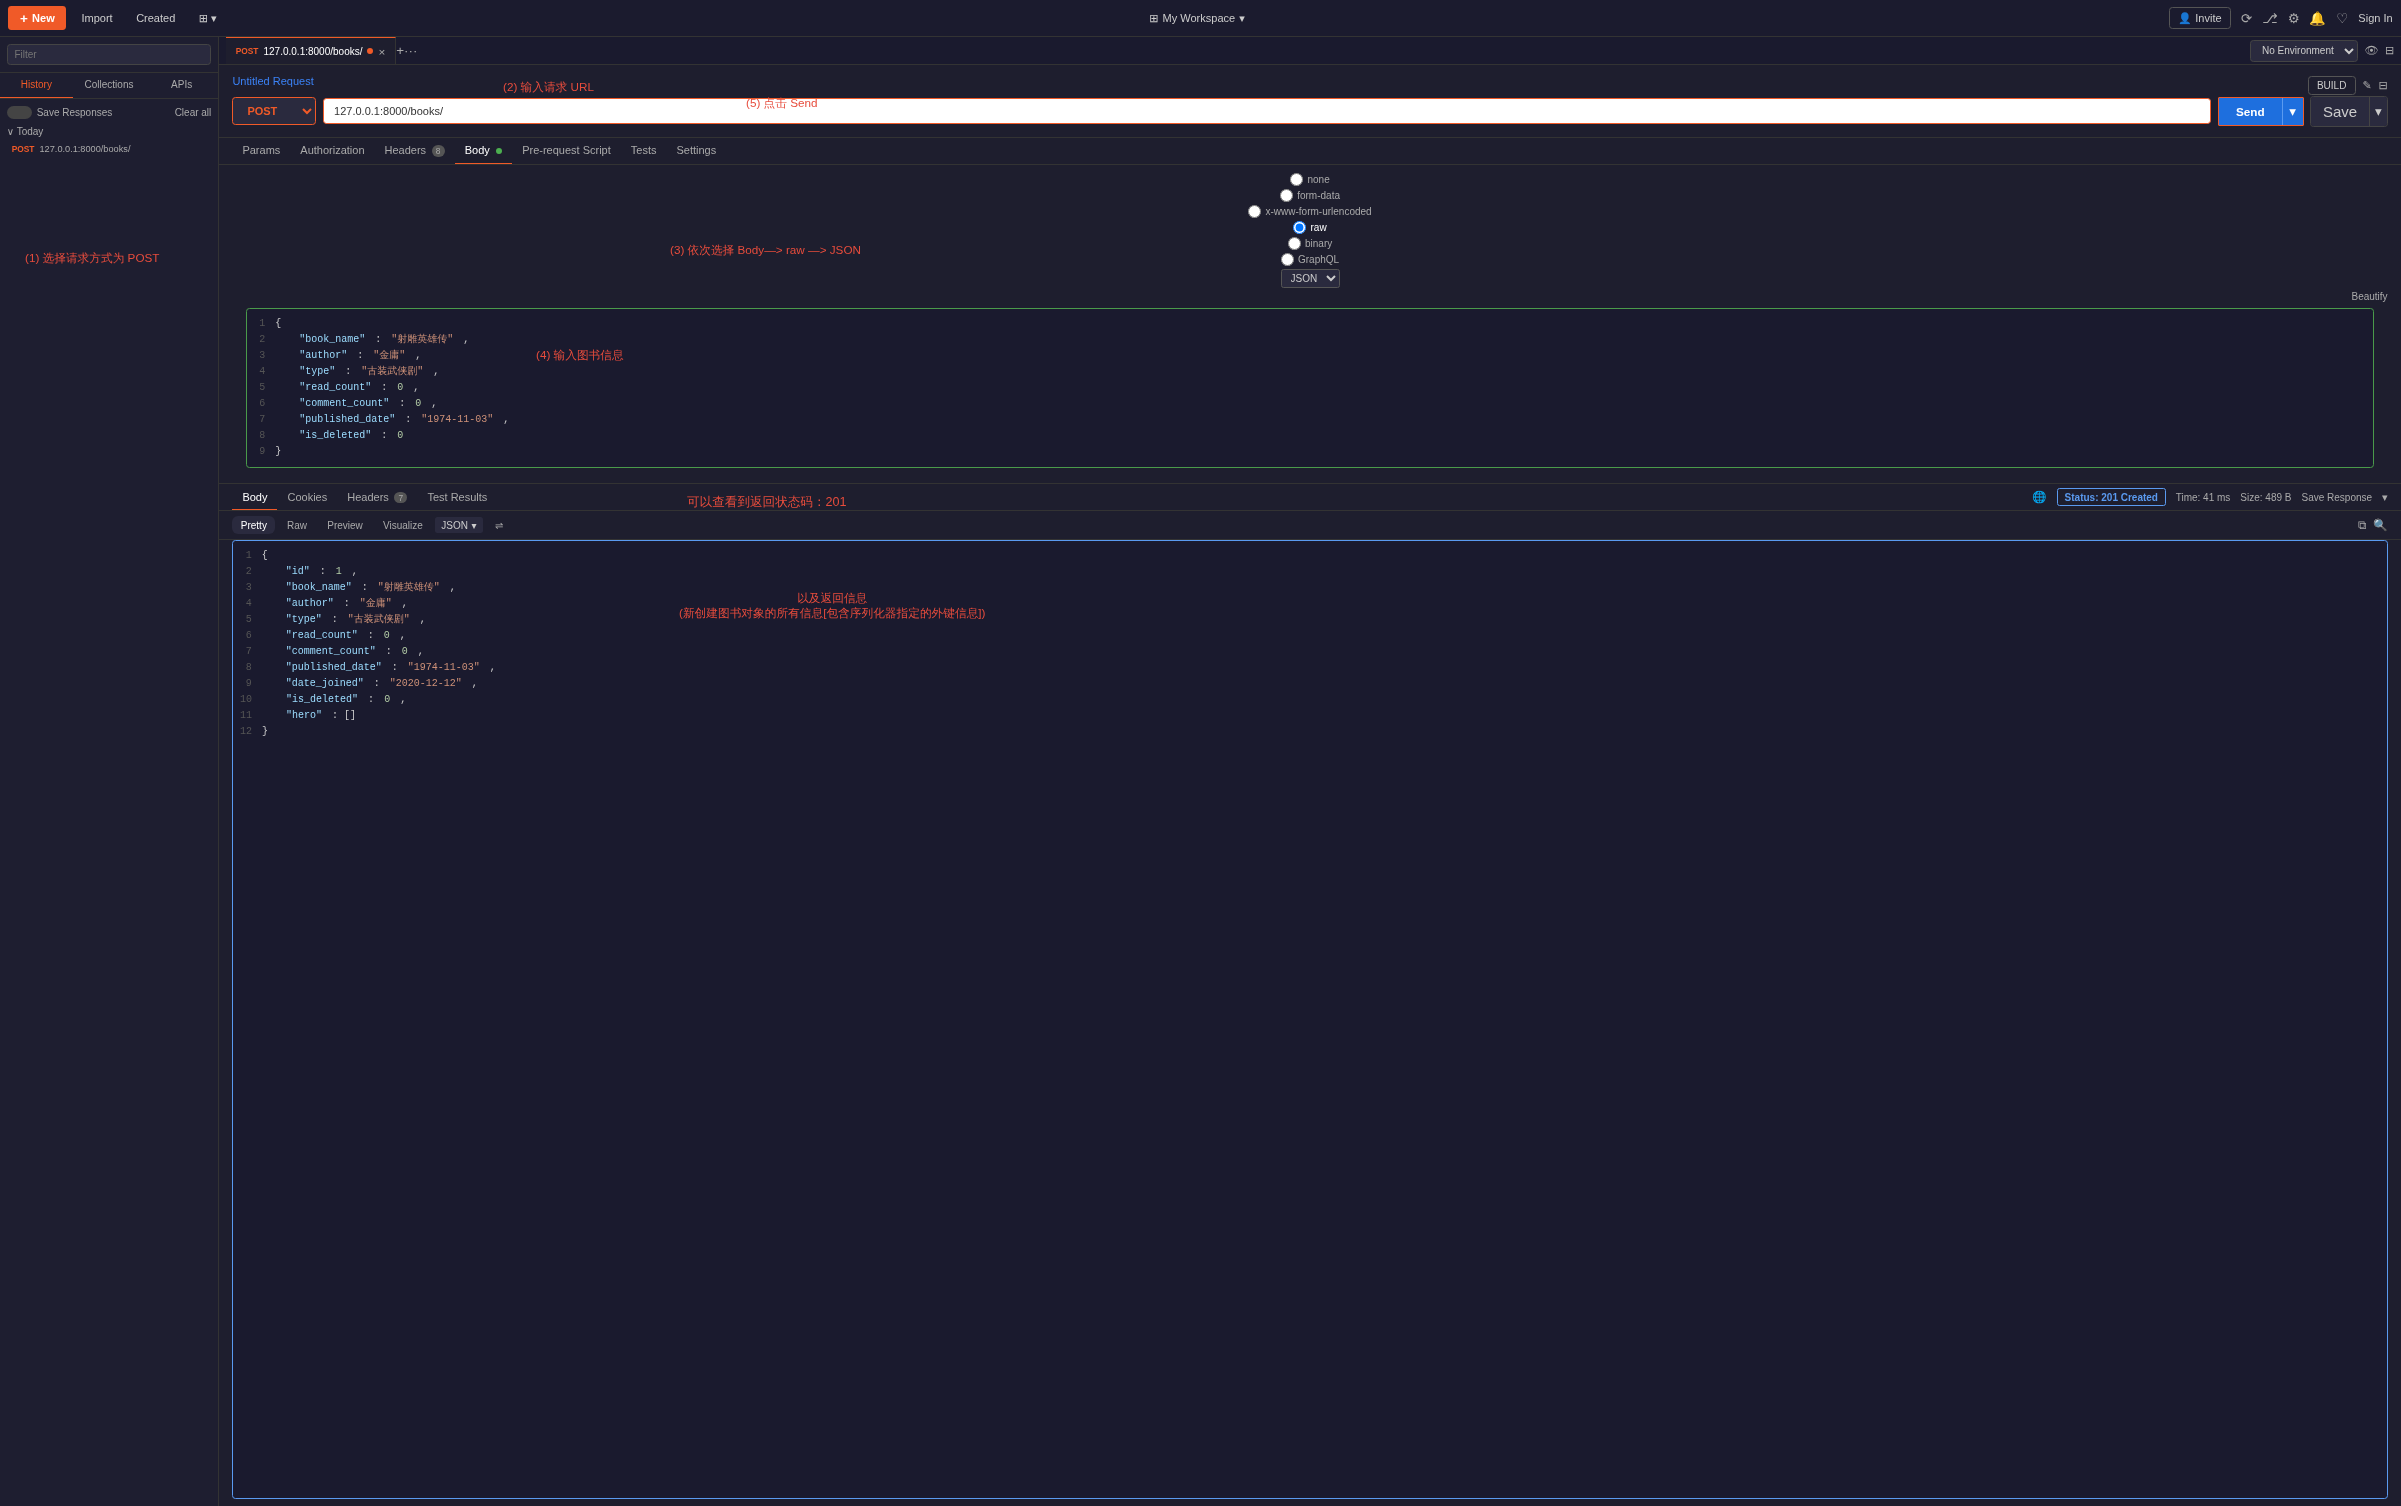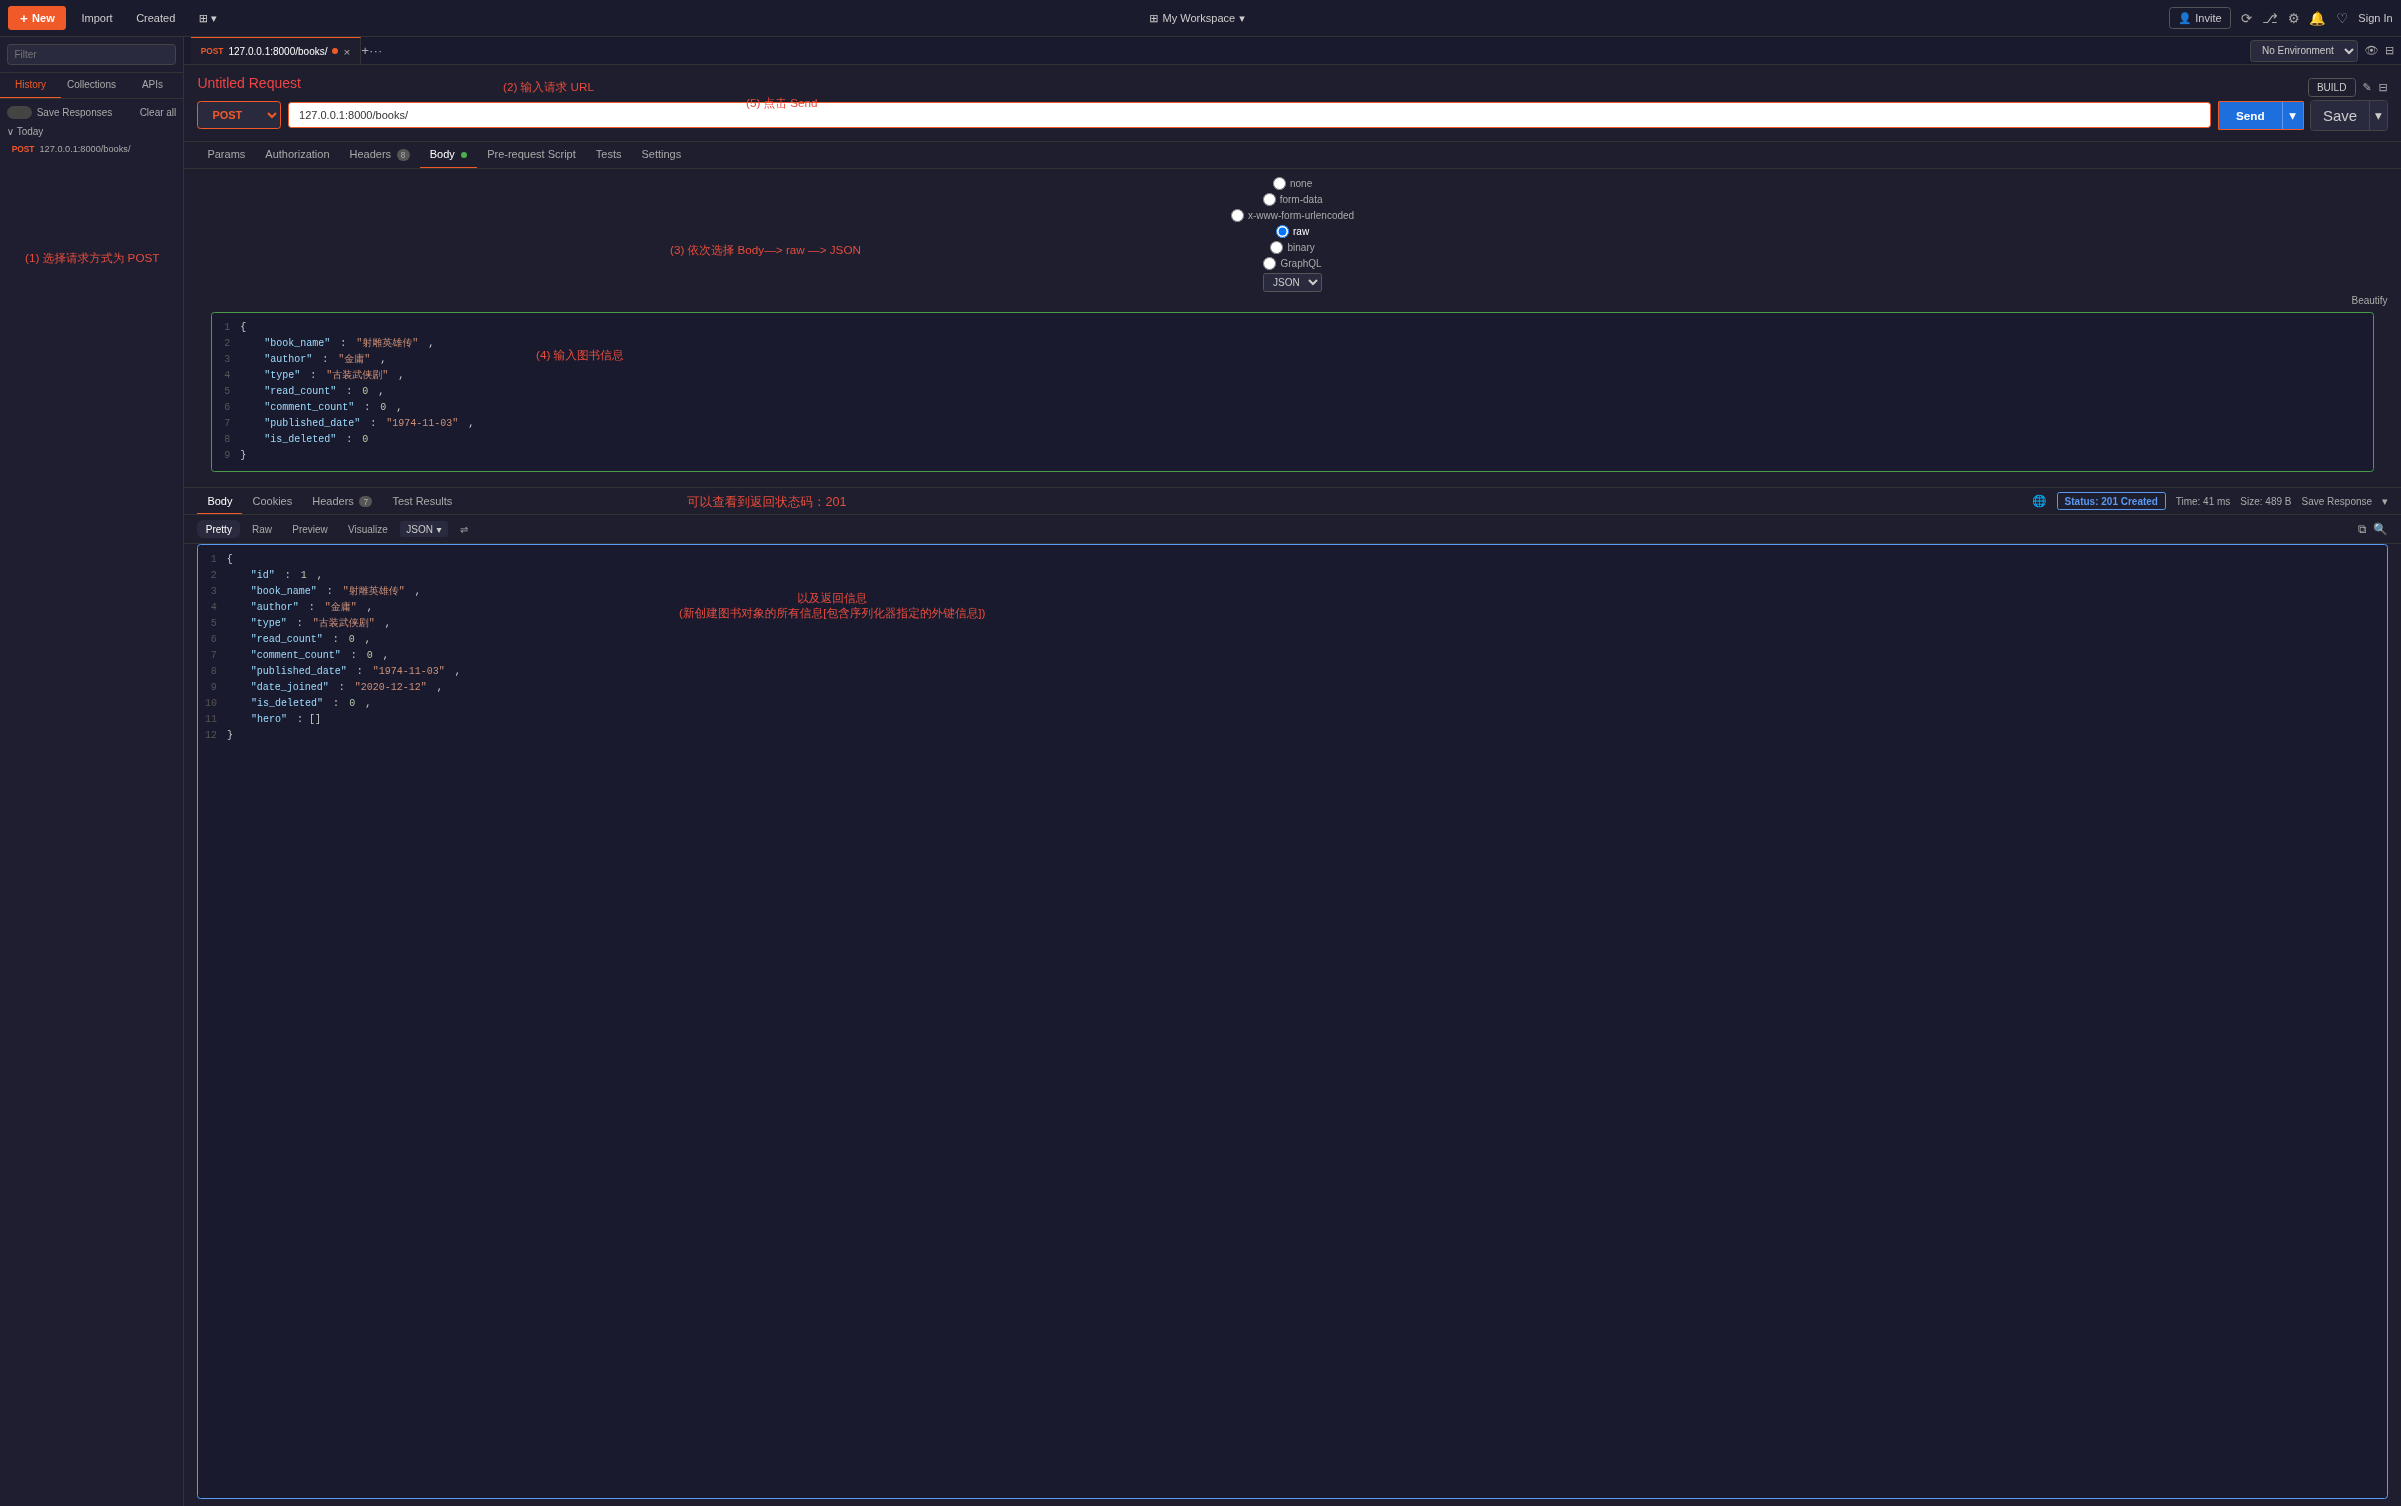--- a/index.html
+++ b/index.html
@@ -79,21 +79,21 @@
     }
 
     
     .main-layout {
       display: flex;
       height: calc(100vh - 37px);
     }
 
     
     .sidebar {
-      width: 184px;
+      width: 219px;
       background: #1e1e30;
       border-right: 0.8px solid #333;
       display: flex;
       flex-direction: column;
       flex-shrink: 0;
     }
     .sidebar-filter {
       padding: 6.7px;
       border-bottom: 0.8px solid #333;
     }
@@ -213,22 +213,22 @@
       cursor: pointer;
     }
 
     
     .request-panel {
       background: #1e1e2e;
       padding: 10px 13.4px;
       border-bottom: 0.8px solid #333;
     }
     .request-title {
-      font-size: 14px;
-      color: #ef4444;
+      font-size: 11px;
+      color: #3b82f6;
       margin-bottom: 8.4px;
     }
     .url-bar {
       display: flex;
       align-items: center;
       gap: 6.7px;
       margin-bottom: 0;
     }
     .method-select {
       background: #2a2a3e;

